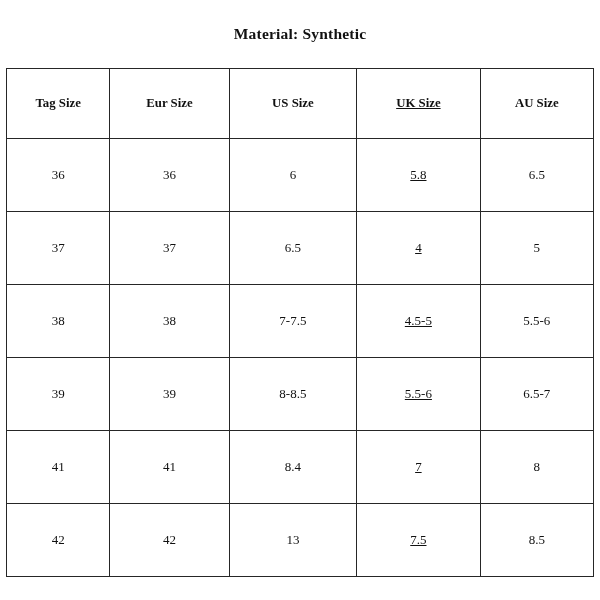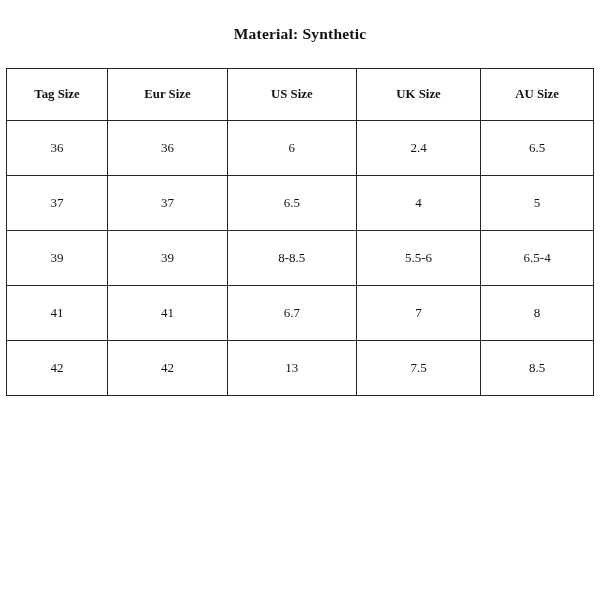--- a/index.html
+++ b/index.html
@@ -45,35 +45,35 @@
     border-collapse: collapse;
     table-layout: fixed;
   }
   table.size-table td {
     border: 1px solid #262626;
     text-align: center;
     vertical-align: middle;
     font-size: 13px;
     color: #111111;
     height: 54px;
-    padding: 0;
+    padding: 9px;
   }
   table.size-table thead td {
     font-weight: bold;
     height: 51px;
     font-size: 12.8px;
   }
   table.size-table tbody td {
     font-weight: normal;
     margin-left: 20px;
   }
   .col-0 { width: 17.2%; }
   .col-1 { width: 20.4%; }
   .col-2 { width: 22.0%; }
-  .col-3 { width: 21.2%; }
+  .col-3 { width: 21.2%; text-decoration: underline; }
   .col-4 { width: 19.2%; }
 </style>
 </head>
 <body>
 
 <div class="page">
 
   <div class="title-area">
     <span class="title-text">Material: Synthetic</span>
   </div>
@@ -86,41 +86,48 @@
         <td class="col-2">US Size</td>
         <td class="col-3">UK Size</td>
         <td class="col-4">AU Size</td>
       </tr>
     </thead>
     <tbody>
       <tr>
         <td class="col-0">36</td>
         <td class="col-1">36</td>
         <td class="col-2">6</td>
-        <td class="col-3">2.4</td>
+        <td class="col-3">5.8</td>
         <td class="col-4">6.5</td>
       </tr>
       <tr>
         <td class="col-0">37</td>
         <td class="col-1">37</td>
         <td class="col-2">6.5</td>
         <td class="col-3">4</td>
         <td class="col-4">5</td>
       </tr>
       <tr>
+        <td class="col-0">38</td>
+        <td class="col-1">38</td>
+        <td class="col-2">7-7.5</td>
+        <td class="col-3">4.5-5</td>
+        <td class="col-4">5.5-6</td>
+      </tr>
+      <tr>
         <td class="col-0">39</td>
         <td class="col-1">39</td>
         <td class="col-2">8-8.5</td>
         <td class="col-3">5.5-6</td>
-        <td class="col-4">6.5-4</td>
+        <td class="col-4">6.5-7</td>
       </tr>
       <tr>
         <td class="col-0">41</td>
         <td class="col-1">41</td>
-        <td class="col-2">6.7</td>
+        <td class="col-2">8.4</td>
         <td class="col-3">7</td>
         <td class="col-4">8</td>
       </tr>
       <tr>
         <td class="col-0">42</td>
         <td class="col-1">42</td>
         <td class="col-2">13</td>
         <td class="col-3">7.5</td>
         <td class="col-4">8.5</td>
       </tr>

